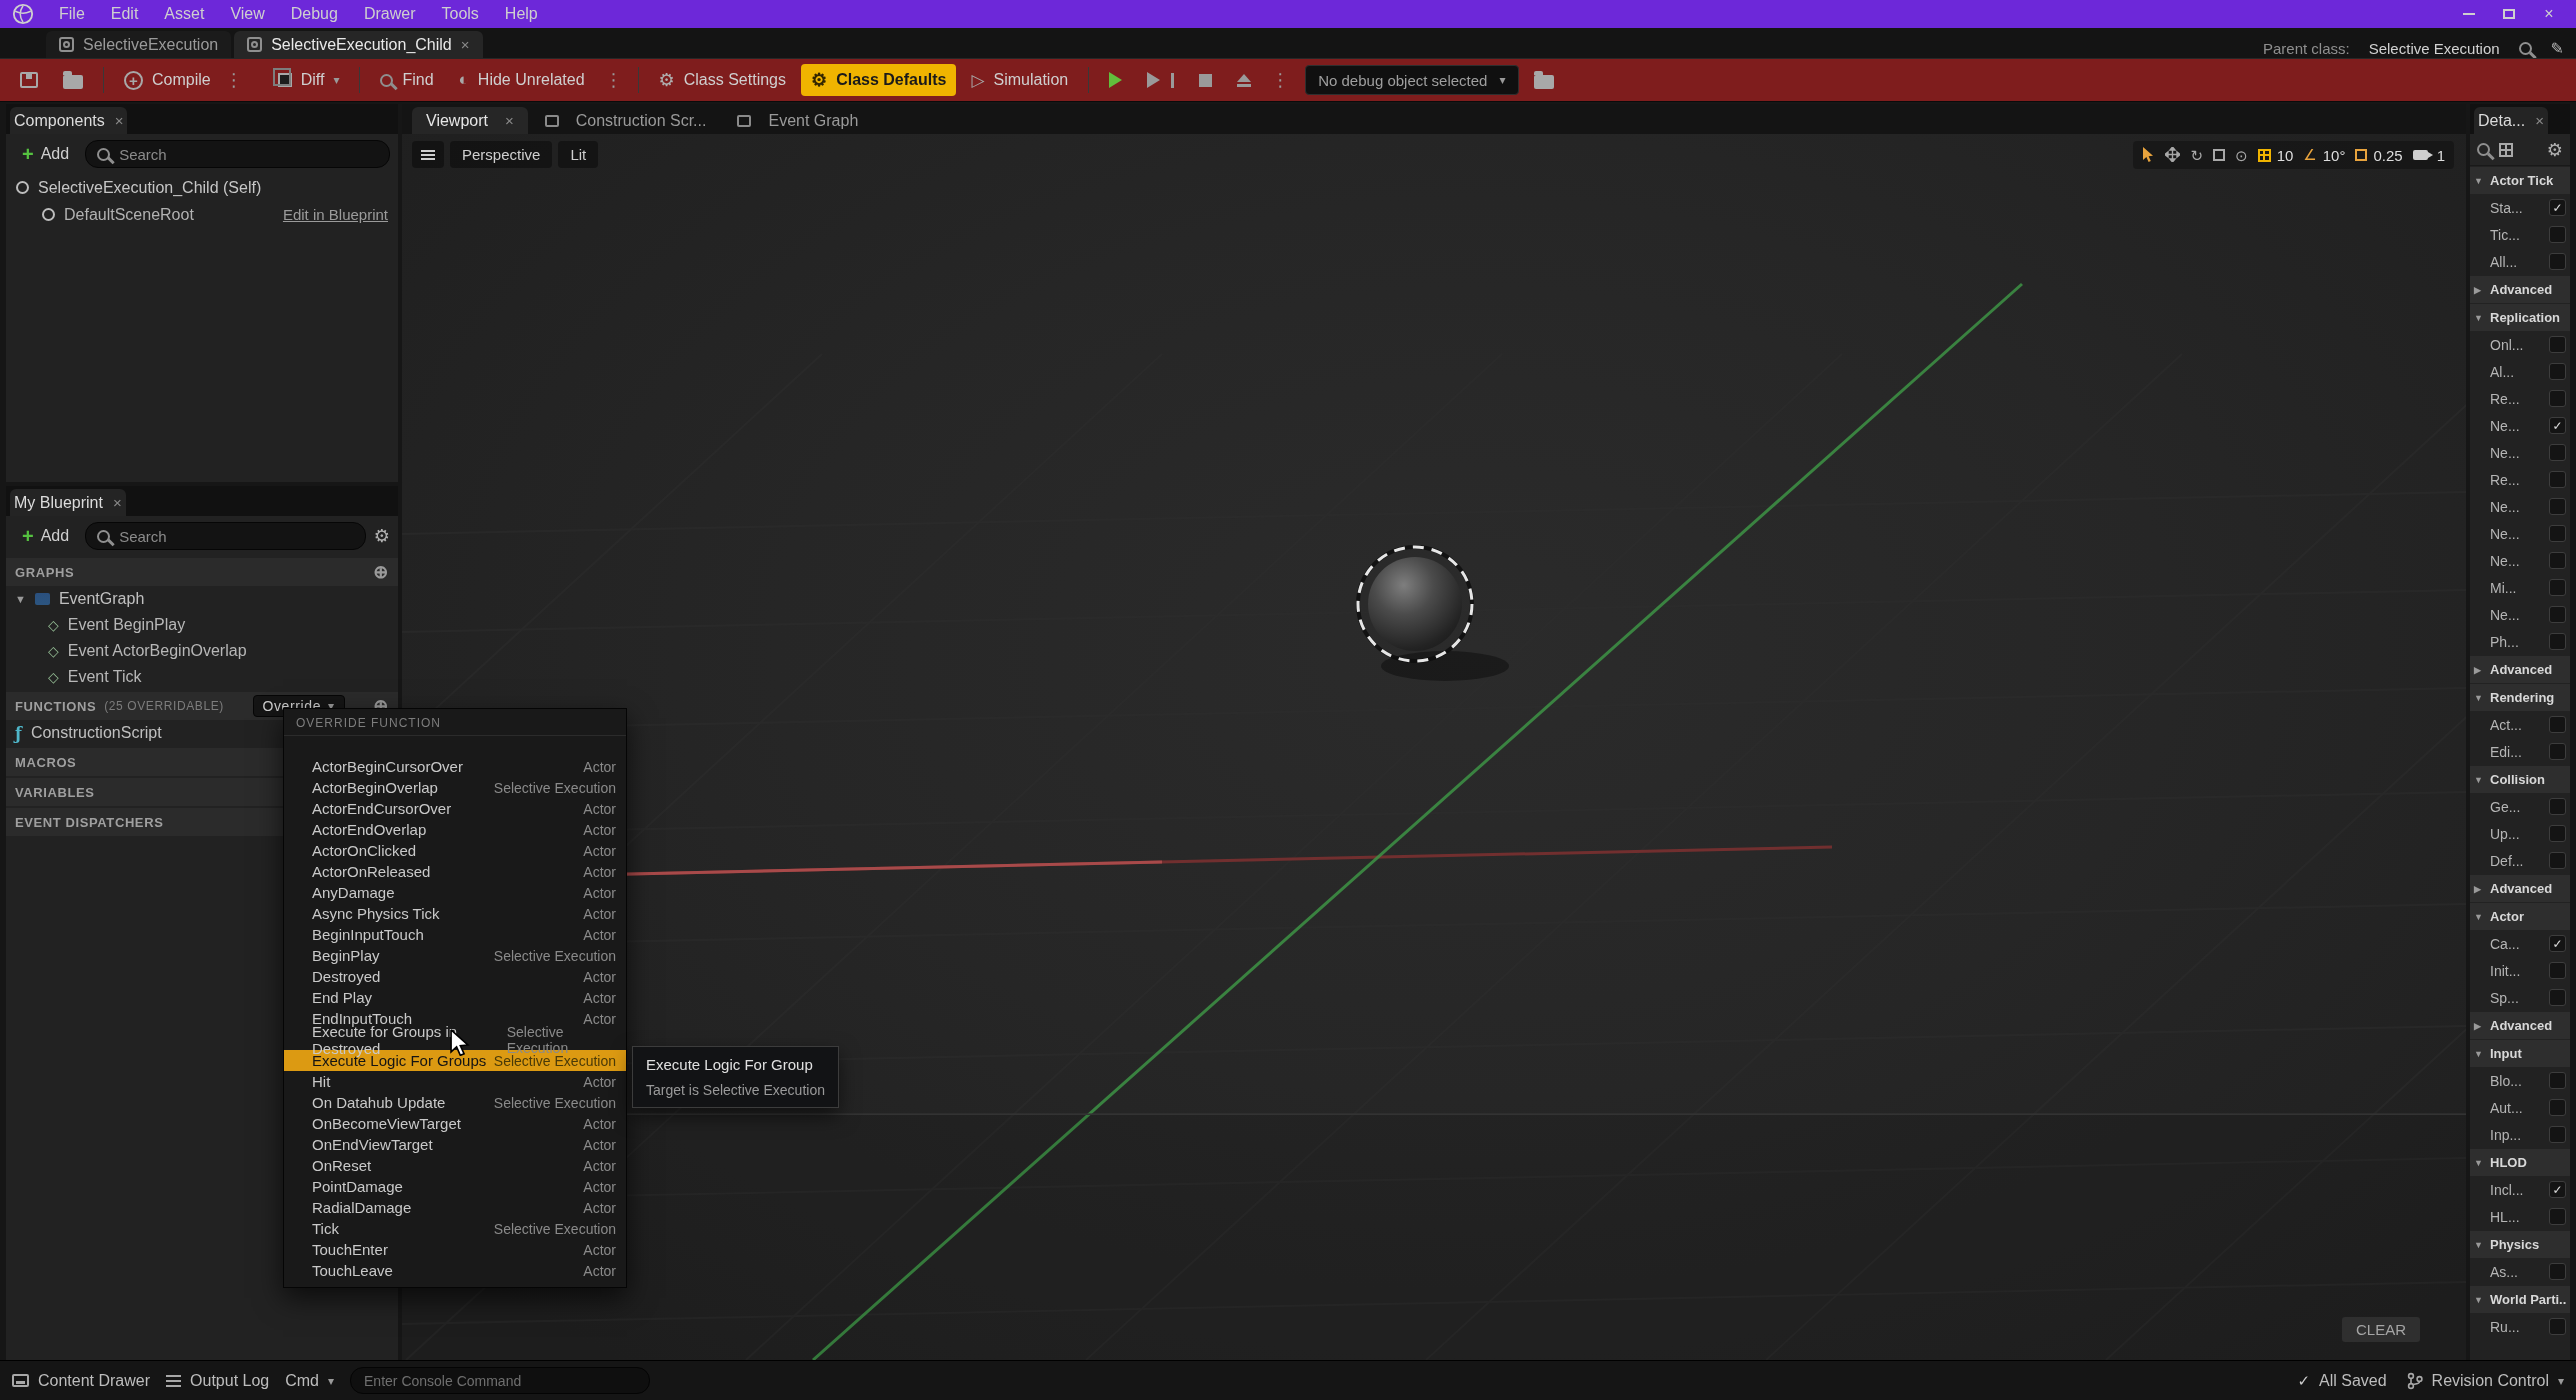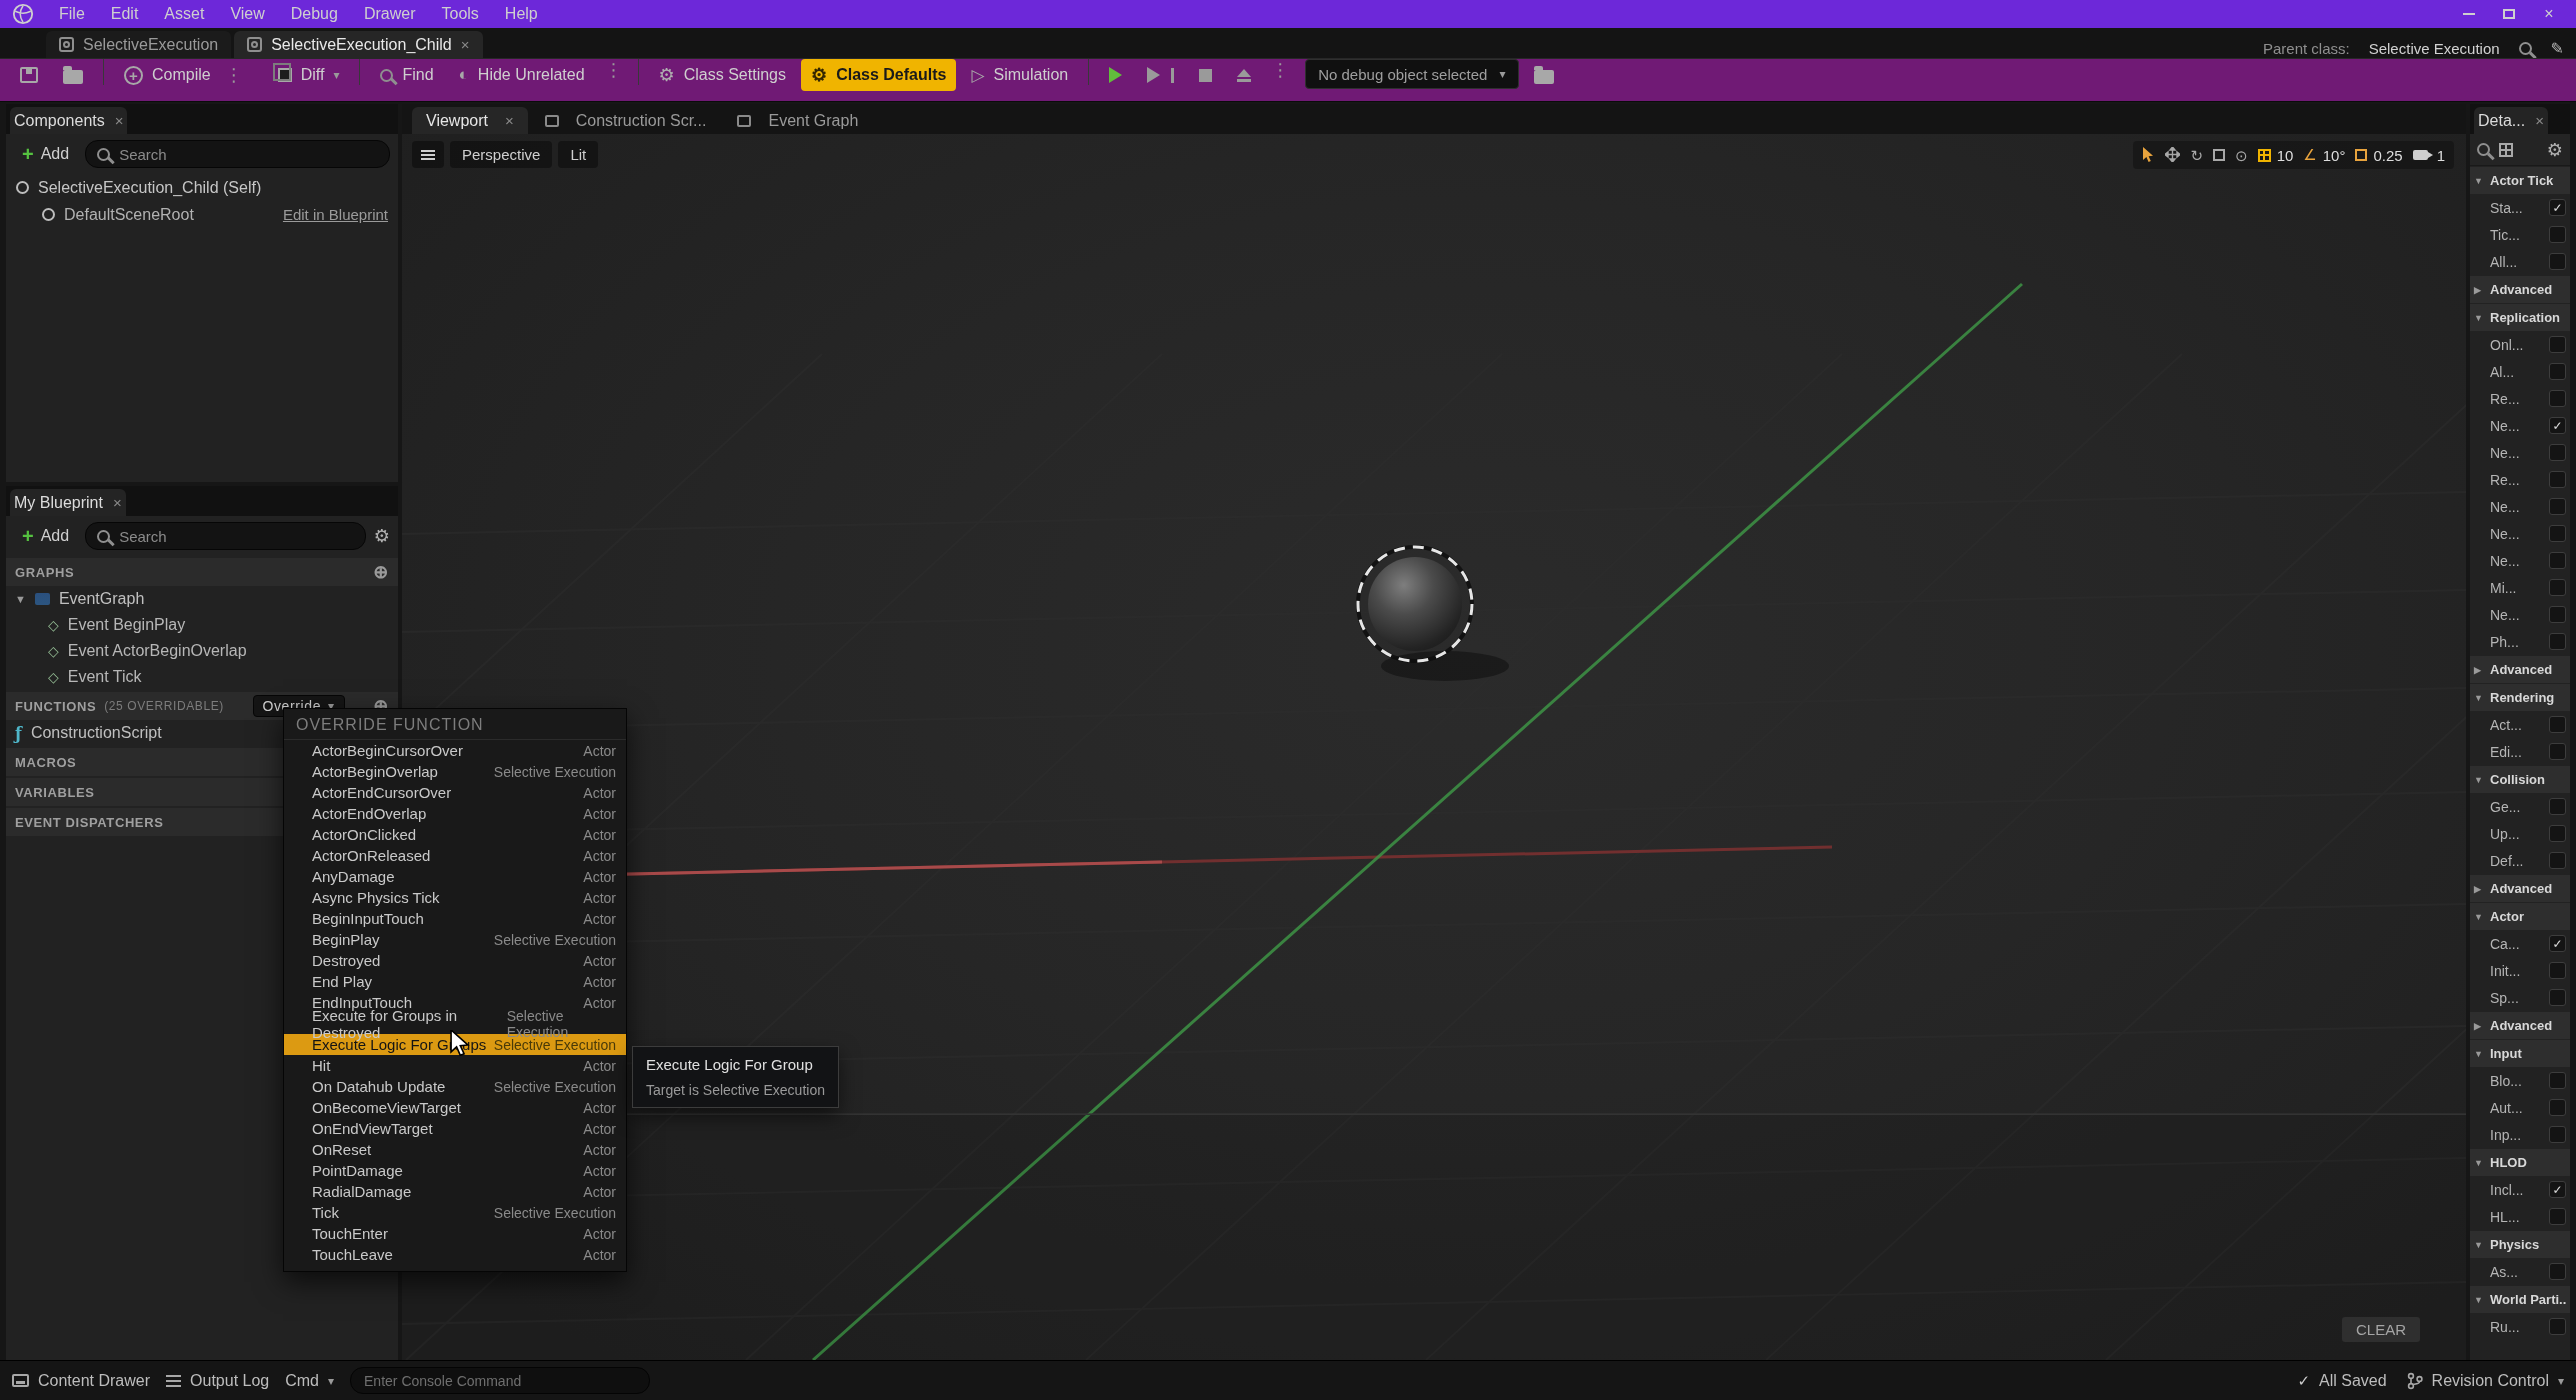--- a/index.html
+++ b/index.html
@@ -22,21 +22,21 @@
   .atab.active{background:#262626;color:#e9e9e9}
   .atab:not(.active) .tab-x{display:none}
   .tab-x{color:#8a8a8a;font-size:15px}
   .bp-doc-icon{width:15px;height:15px;border:2px solid #8f8f8f;border-radius:3px;position:relative;flex:none}
   .bp-doc-icon::after{content:"";position:absolute;inset:2px;border-radius:50%;border:2px solid #8f8f8f}
   .parent-class{margin-left:auto;display:flex;align-items:center;gap:19px;padding-right:12px;font-size:15px;color:#8f8f8f}
   .parent-class b{color:#d2d2d2;font-weight:normal}
   .pencil{color:#b5b5b5;font-size:16px}
 
   
-  .toolbar{position:absolute;top:58px;left:0;right:0;height:44px;background:#701a75;border-top:1px solid #272727;border-bottom:1px solid #0b0b0b;display:flex;gap:5px;padding:0 10px;z-index:8}
+  .toolbar{position:absolute;top:58px;left:0;right:0;height:44px;background:#7f1d1d;border-top:1px solid #272727;border-bottom:1px solid #0b0b0b;display:flex;align-items:center;gap:5px;padding:0 10px;z-index:8}
   .tb-btn{display:flex;align-items:center;gap:9px;height:32px;padding:0 10px;border-radius:4px;color:#cfcfcf;font-size:16px;cursor:default}
   .tb-sep{width:1px;height:26px;background:#383838;margin:0 5px;flex:none}
   .tb-yellow{background:#f0b400;color:#1a1a1a;font-weight:bold}
   .tb-yellow .gear-glyph{color:#332600}
   .caret-down{font-size:12px;color:#9a9a9a}
   .kebab{color:#9a9a9a;font-size:18px;padding:0 5px}
   .gear-glyph{font-size:18px;color:#b0b0b0;line-height:1}
   .half-glyph{font-size:17px;color:#a8a8a8}
   .sim-glyph{font-size:17px;color:#a8a8a8}
   .debug-select{display:flex;align-items:center;gap:12px;background:#101010;border:1px solid #2f2f2f;border-radius:4px;height:30px;padding:0 12px;font-size:15px;color:#9f9f9f;margin-left:6px}
@@ -83,21 +83,21 @@
   .mb-row{height:26px;display:flex;align-items:center;gap:9px;padding:0 9px;font-size:16px;color:#c0c0c0}
   .mb-sub{padding-left:42px;color:#b7b7b7}
   .caret{color:#9a9a9a;font-size:11px}
   .i-graph{width:15px;height:12px;background:linear-gradient(#3b6ea5,#2a507e 0,#2c5580);border-radius:2px;flex:none}
   .dia{color:#94bd94;font-size:14px}
   .fn{color:#4fb6c9;font-size:16px;font-weight:bold;font-family:"DejaVu Serif",serif}
   .override-btn{margin-left:auto;background:#151515;border:1px solid #060606;border-radius:4px;height:22px;padding:0 9px;display:flex;align-items:center;gap:7px;color:#cfcfcf;font-size:14px;font-weight:normal}
 
   
   .override-menu{position:absolute;left:283px;top:708px;width:344px;background:#191919;border:1px solid #050505;box-shadow:0 10px 26px rgba(0,0,0,.65);z-index:30;padding-bottom:6px}
-  .om-header{color:#7d7d7d;font-size:16px;letter-spacing:1px;padding:7px 12px 5px;border-bottom:1px solid #2b2b2b;margin-bottom:0}
+  .om-header{color:#7d7d7d;font-size:12px;letter-spacing:1px;padding:7px 12px 5px;border-bottom:1px solid #2b2b2b;margin-bottom:20px}
   .om-item{height:21px;display:flex;align-items:center;padding:0 10px 0 28px;font-size:15px;color:#c9c9c9}
   .om-cat{margin-left:auto;color:#8a8a8a;font-size:14px}
   .om-item.hl{background:#dc9a12;color:#141414}
   .om-item.hl .om-cat{color:#4a3a08}
 
   
   .tooltip{position:absolute;left:632px;top:1046px;background:#121315;border:1px solid #3c3c3c;padding:9px 13px;z-index:40;box-shadow:0 8px 20px rgba(0,0,0,.55)}
   .tt-title{color:#e0e0e0;font-size:15px;margin-bottom:9px}
   .tt-sub{color:#9a9a9a;font-size:14px}
   .cursor{position:absolute;left:449px;top:1030px;z-index:50}

